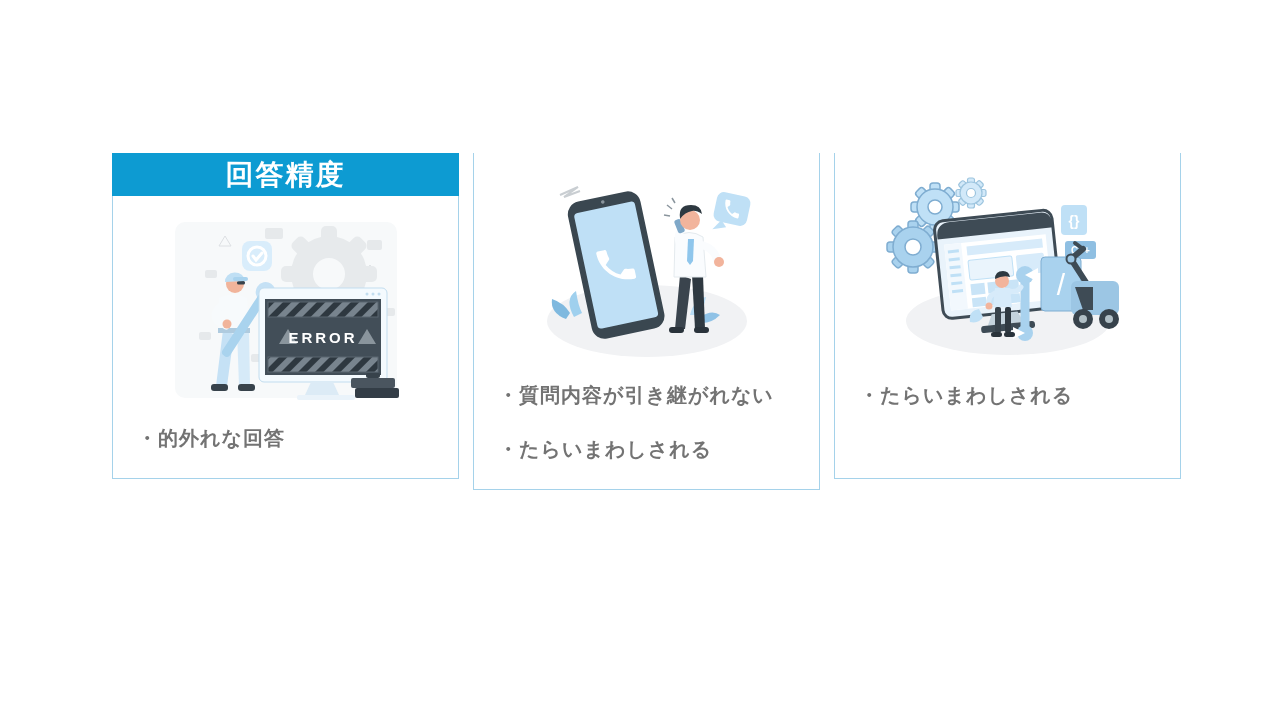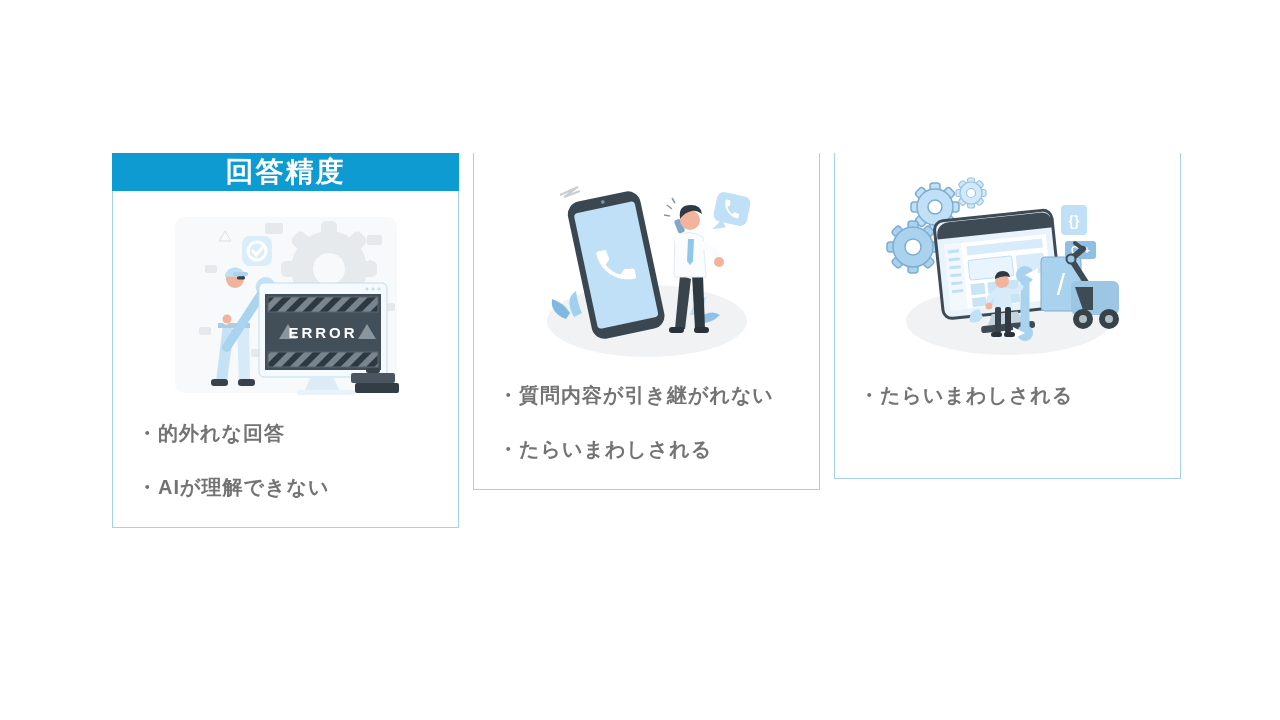--- a/index.html
+++ b/index.html
@@ -114,21 +114,20 @@
 
             <g>
               <rect x="190" y="166" width="44" height="10" rx="2" fill="#4A555F"></rect>
               <rect x="194" y="176" width="44" height="10" rx="2" fill="#333D46"></rect>
               <rect x="205" y="161" width="14" height="5" rx="2" fill="#37424B"></rect>
             </g>
           </svg>
         </div>
         <ul class="bullets">
           <li>・的外れな回答</li>
-          <li>・AIが理解できない</li>
         </ul>
       </div>
     </div>
 
     <div class="card">
       <div class="card-body">
         <div class="illus">
           <svg width="250" height="196" viewBox="0 0 250 196">
             <ellipse cx="125" cy="152" rx="100" ry="36" fill="#F1F2F4"></ellipse>
             <g stroke="#C9CED2" fill="none" stroke-width="2">

